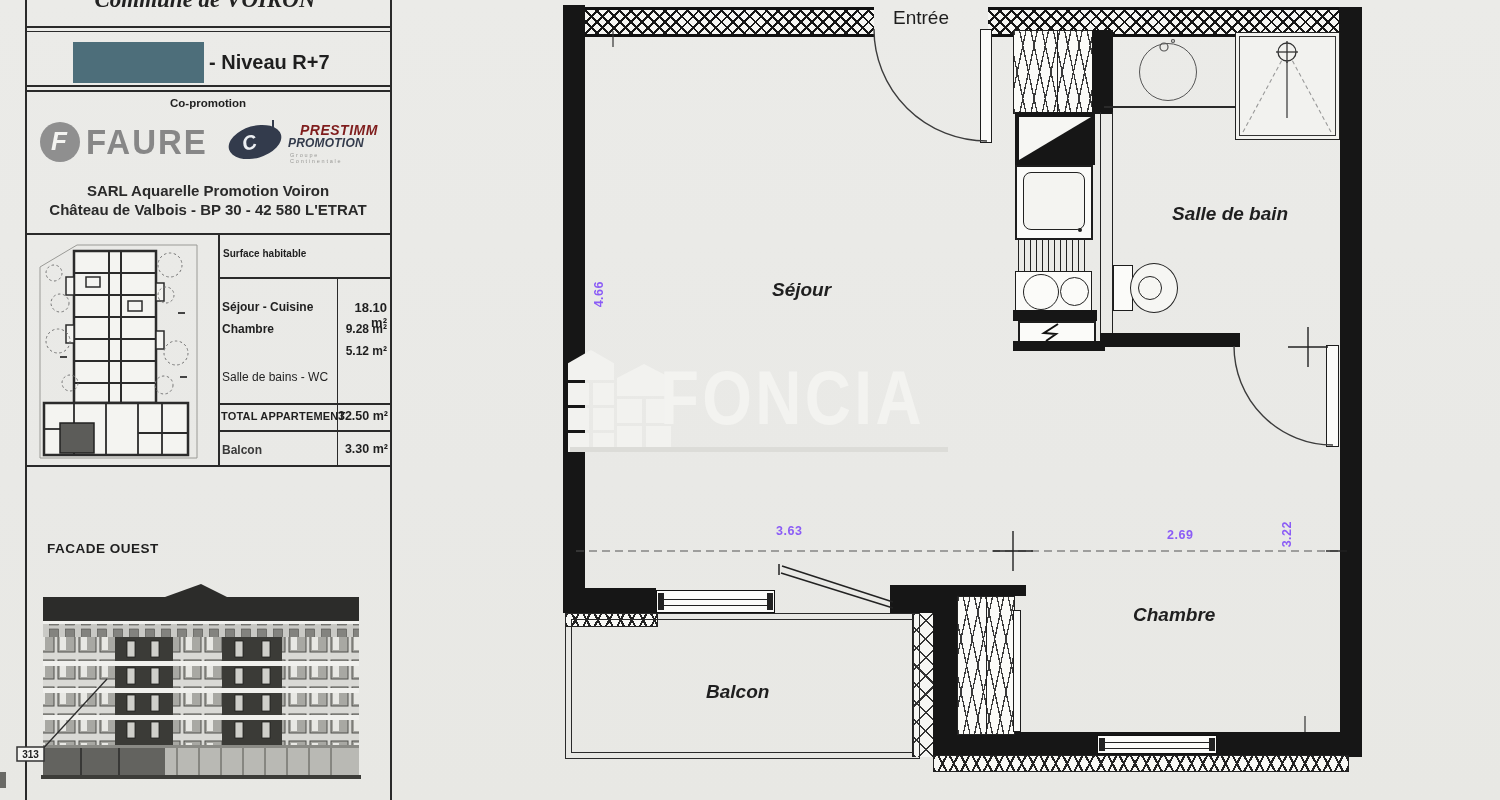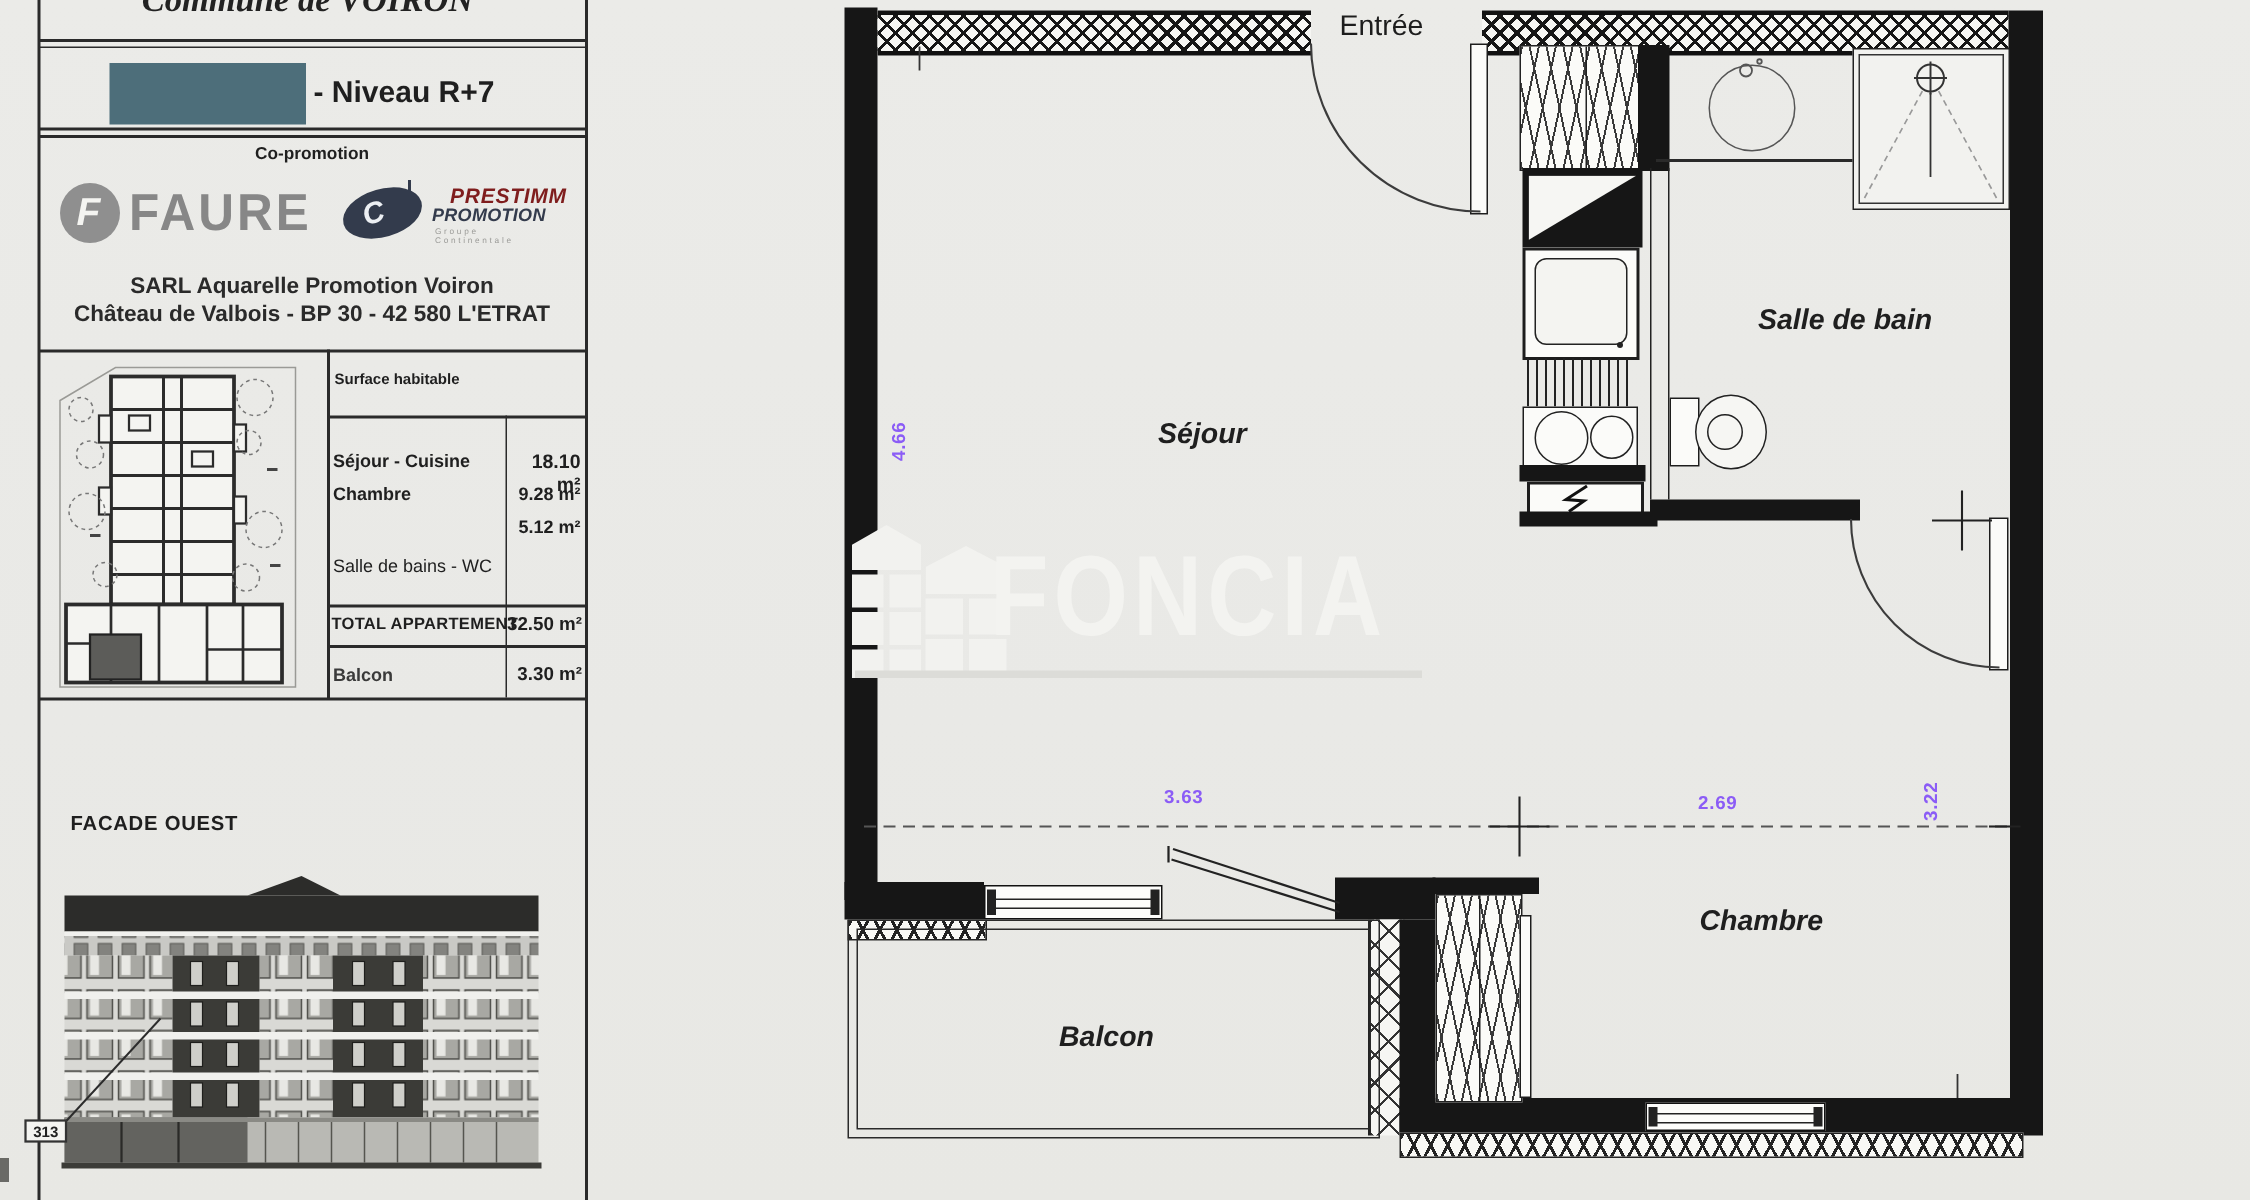--- a/index.html
+++ b/index.html
@@ -318,21 +318,21 @@
   <polyline points="1058,324 1044,333 1056,334 1046,341" fill="none" stroke="#111" stroke-width="2"></polyline>
 </svg>
 
 <div class="room" style="left:772px;top:279px;">Séjour</div>
 <div class="room" style="left:1172px;top:203px;">Salle de bain</div>
 <div class="room" style="left:1133px;top:604px;">Chambre</div>
 <div class="room" style="left:706px;top:681px;">Balcon</div>
 <div class="abs" style="left:893px;top:7px;font-size:19px;color:#1d1d1d;">Entrée</div>
 <div class="dim vdim" style="left:592px;top:281px;">4.66</div>
 <div class="dim" style="left:776px;top:524px;">3.63</div>
-<div class="dim" style="left:1132px;top:528px;">2.69</div>
+<div class="dim" style="left:1167px;top:528px;">2.69</div>
 <div class="dim vdim" style="left:1280px;top:521px;">3.22</div>
 
 <div class="abs" style="left:560px;top:340px;width:420px;height:120px;">
 
   <div class="wm-cell wm-roof" style="left:8px;top:10px;width:46px;height:30px;"></div>
   <div class="wm-cell" style="left:8px;top:43px;width:21px;height:22px;"></div>
   <div class="wm-cell" style="left:33px;top:43px;width:21px;height:22px;"></div>
   <div class="wm-cell" style="left:8px;top:68px;width:21px;height:22px;"></div>
   <div class="wm-cell" style="left:33px;top:68px;width:21px;height:22px;"></div>
   <div class="wm-cell" style="left:8px;top:93px;width:21px;height:19px;"></div>

